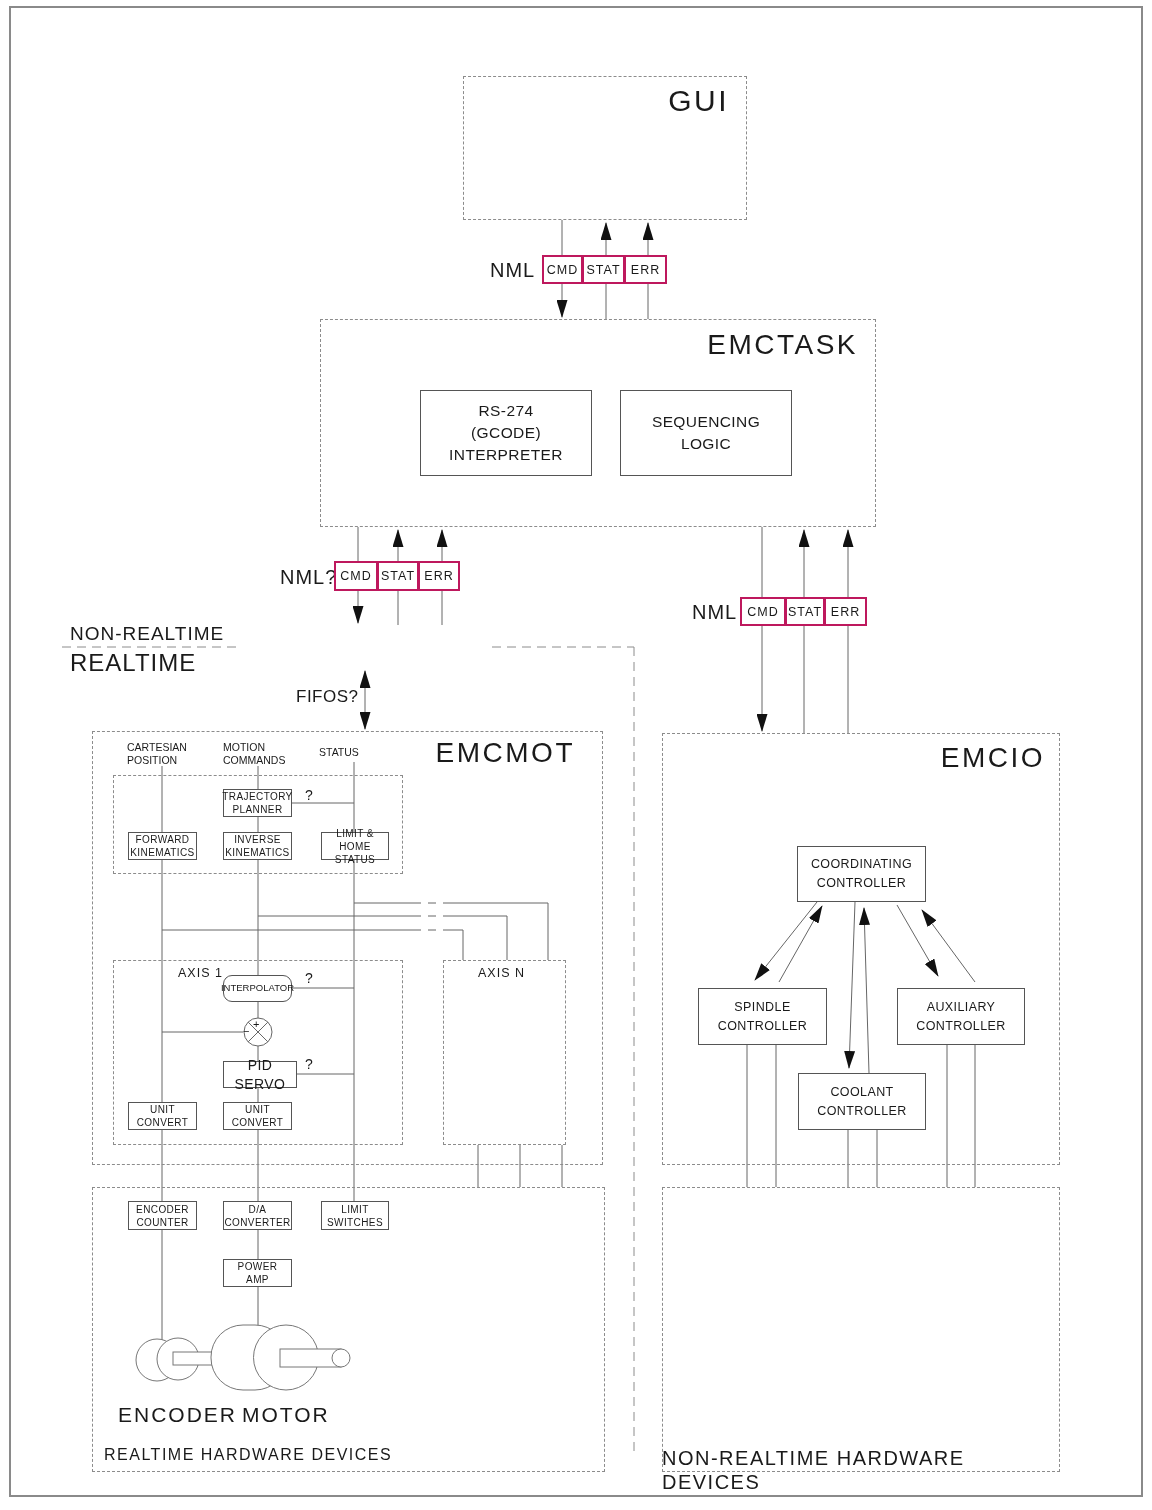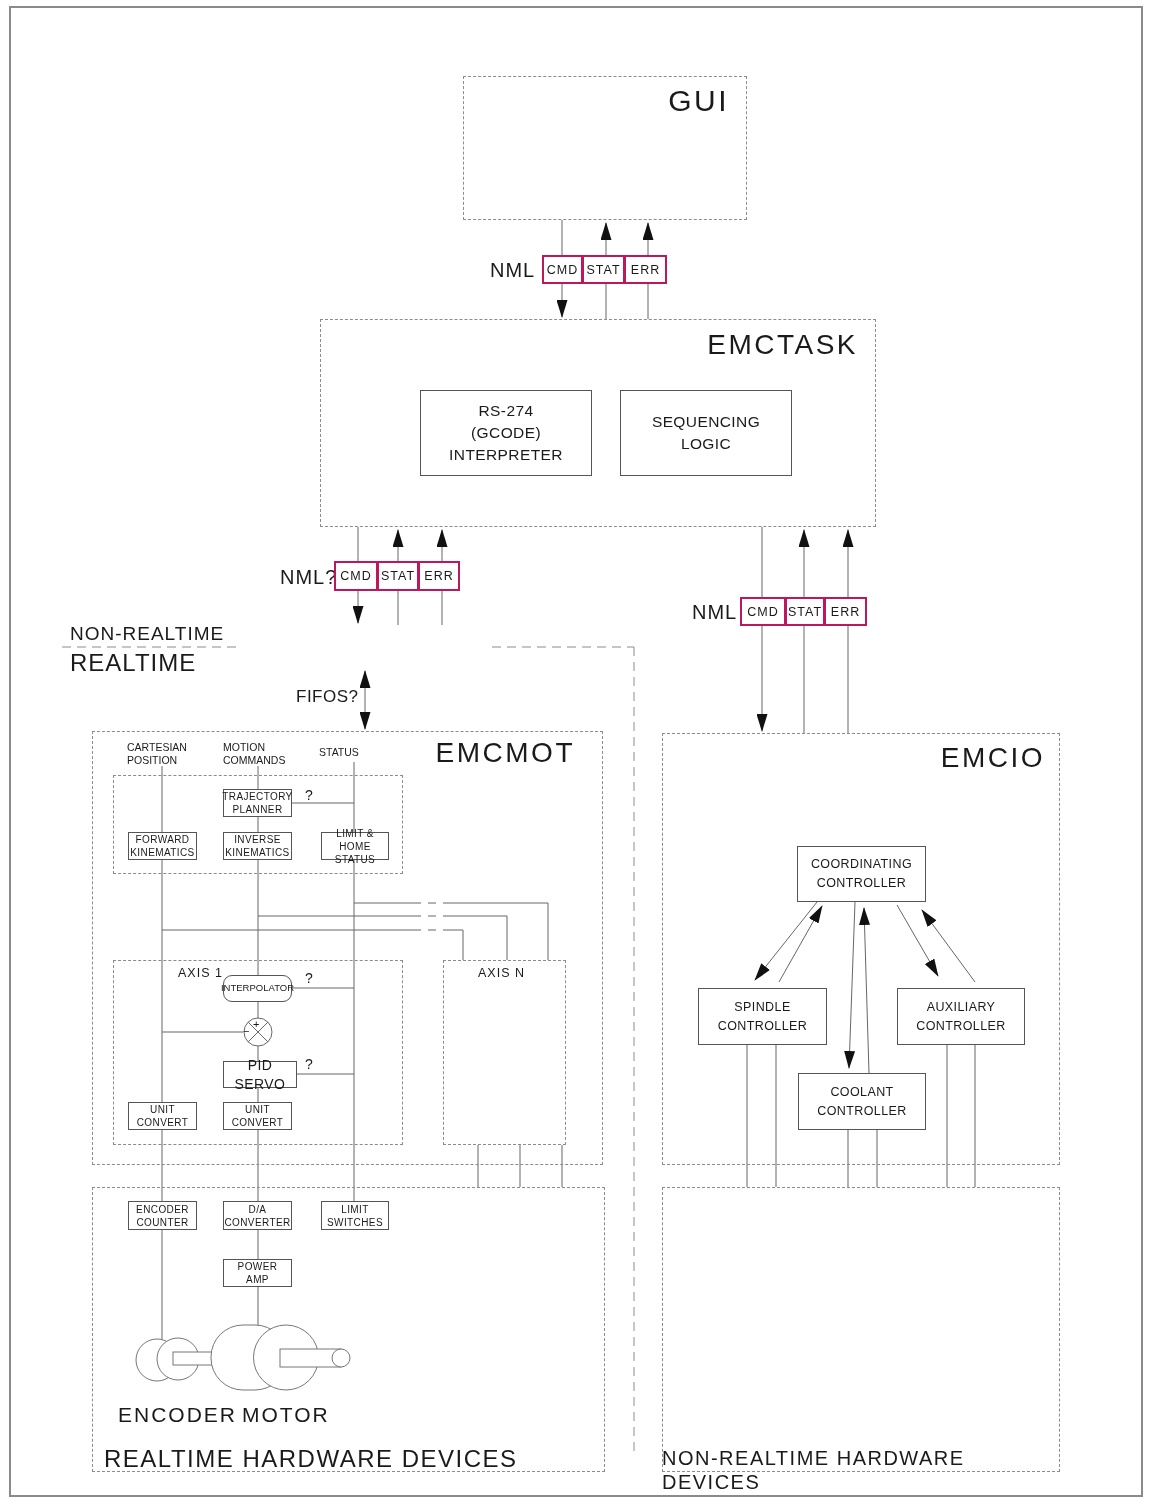--- a/index.html
+++ b/index.html
@@ -238,15 +238,15 @@
   <div class="box" style="left:223px;top:1201px;width:69px;height:29px;font-size:10px;">D/A
 CONVERTER</div>
   <div class="box" style="left:321px;top:1201px;width:68px;height:29px;font-size:10px;">LIMIT
 SWITCHES</div>
   <div class="box" style="left:223px;top:1259px;width:69px;height:28px;font-size:10px;">POWER
 AMP</div>
 
   <div class="lbl" style="left:118px;top:1402px;width:86px;font-size:21px;letter-spacing:2px;">ENCODER</div>
   <div class="lbl" style="left:224px;top:1402px;width:70px;font-size:21px;letter-spacing:2px;margin-left:18px;">MOTOR</div>
 
-  <div class="lbl" style="left:104px;top:1445px;width:513px;font-size:24px;letter-spacing:1.5px;">REALTIME HARDWARE DEVICES</div>
+  <div class="lbl" style="left:104px;top:1445px;width:513px;font-size:16px;letter-spacing:1.5px;">REALTIME HARDWARE DEVICES</div>
   <div class="lbl" style="left:662px;top:1446px;width:398px;font-size:20px;letter-spacing:1.5px;">NON-REALTIME HARDWARE DEVICES</div>
 </div>
 
 </body></html>

